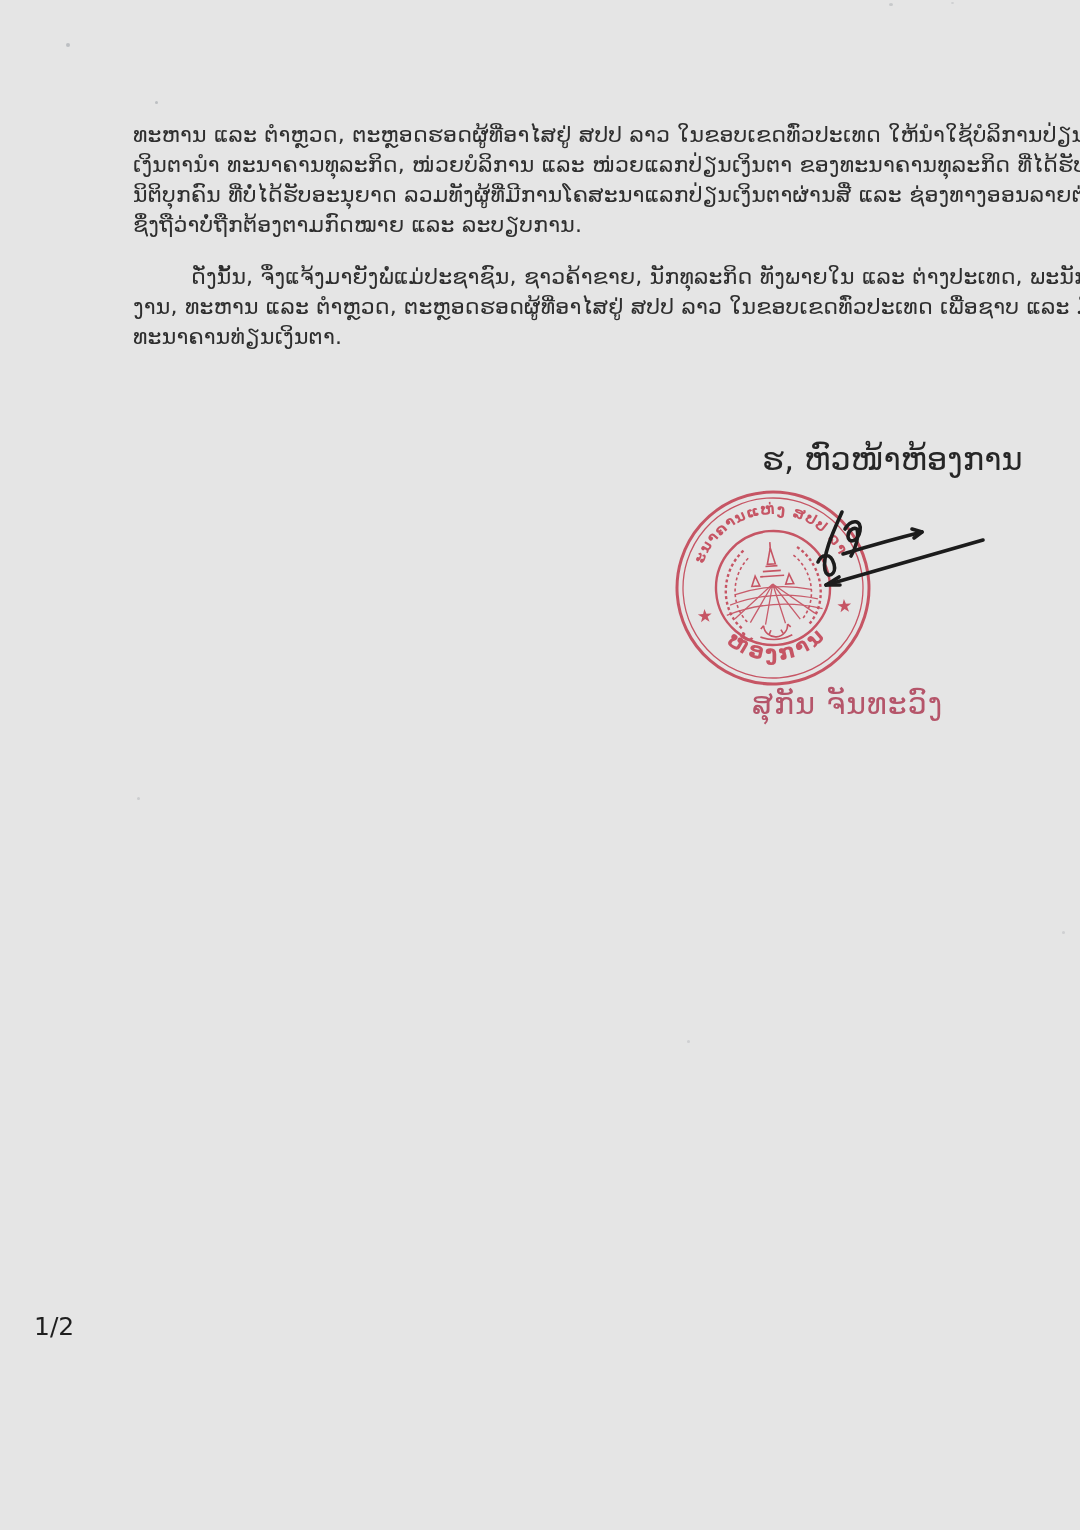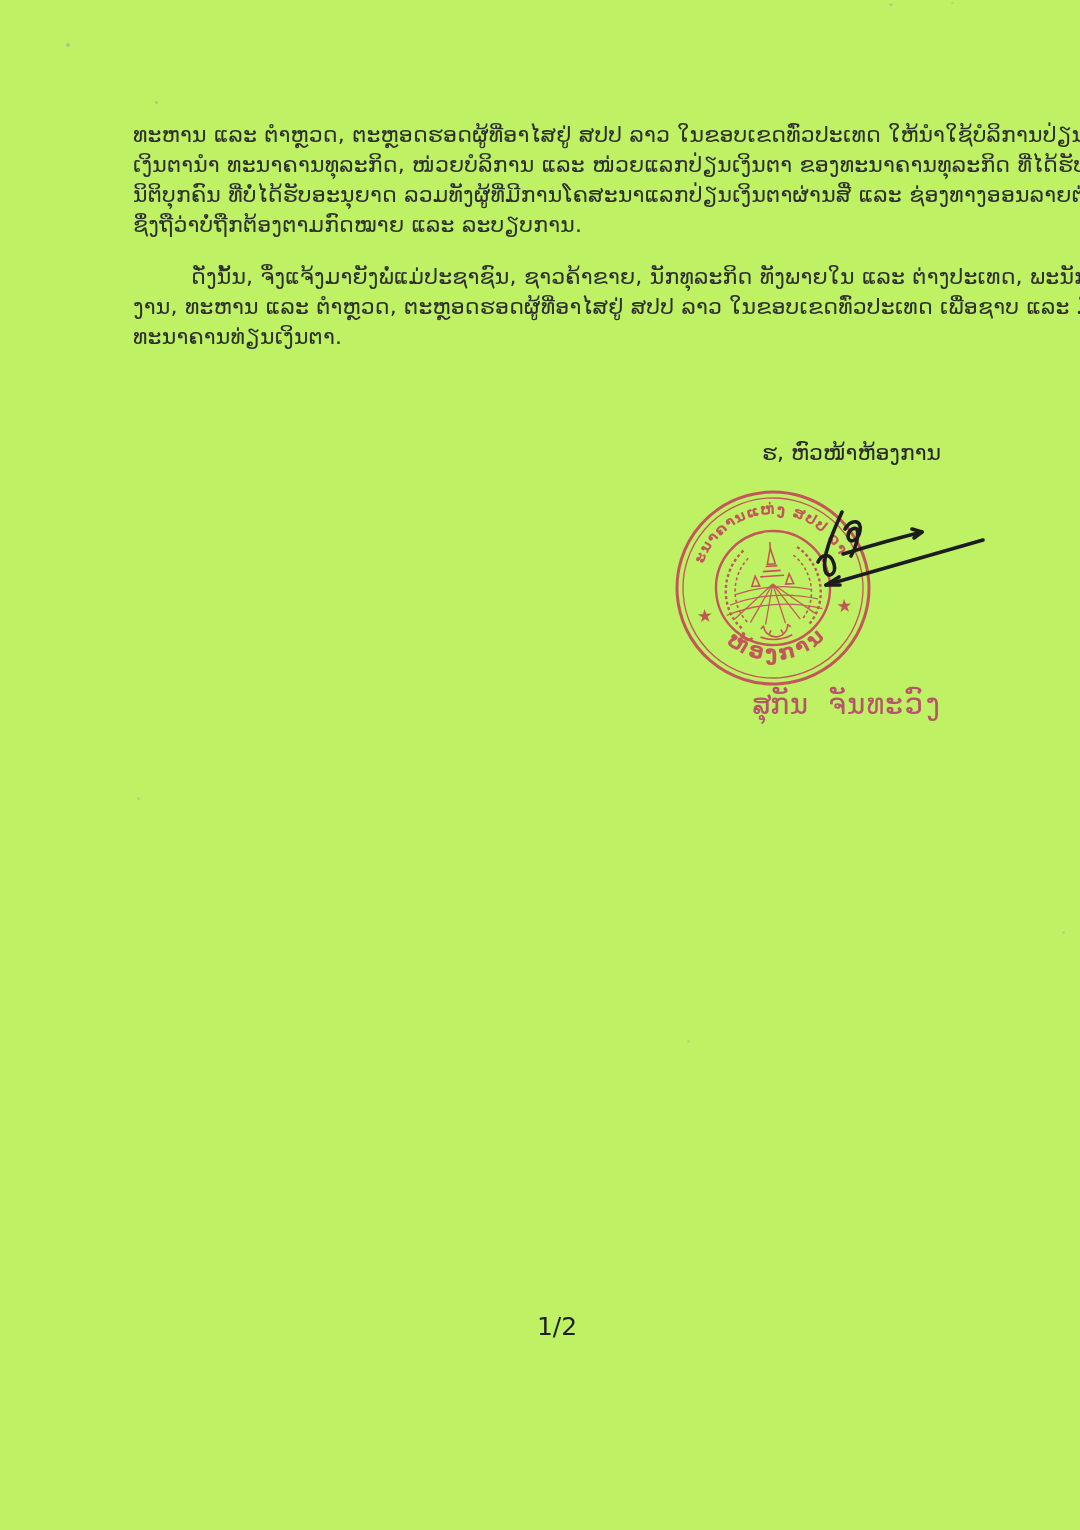--- a/index.html
+++ b/index.html
@@ -4,55 +4,55 @@
 <style>
   html,body { margin:0; padding:0; }
   body {
     width:1080px; height:1530px;
     background:#ffffff;
     font-family:"DejaVu Sans","Liberation Sans",sans-serif;
     position:relative; overflow:hidden;
   }
   .page {
     position:absolute; inset:0;
-    background:#bef264;
+    background:#e5e5e5;
   }
   
   .content {
     position:absolute; left:133px; top:120px; width:857px;
     color:#2e2e2e; font-size:22px; line-height:30px;
     letter-spacing:0.2px;
   }
   .para { margin:0; }
   .para + .para { margin-top:22px; }
   .tline {
     text-align:justify; text-align-last:justify;
     white-space:nowrap; height:30px; overflow:visible;
   }
   .tline.last { text-align:center; text-align-last:left; }
   .tline.indent { padding-left:58px; }
   
   .sig-title {
     position:absolute; left:762px; top:440px; width:230px;
-    color:#262626; font-size:22px; white-space:nowrap;
+    color:#262626; font-size:32px; white-space:nowrap;
   }
   .stamp-wrap {
     position:absolute; left:673px; top:488px; width:200px; height:200px;
     transform:rotate(-4deg); opacity:0.92;
   }
   .signature-wrap {
     position:absolute; left:798px; top:498px; width:200px; height:110px;
   }
   .signer-name {
     position:absolute; left:752px; top:686px; width:220px;
-    font-size:30px; letter-spacing:1px; white-space:nowrap;font-family:Liberation Mono, monospace;
+    font-size:30px; letter-spacing:1px; white-space:nowrap;
   }
   .page-number {
     position:absolute; left:0; right:0; top:1312px;
-    text-align:center; padding-left:34px;
+    padding-left:34px;
     color:#1f1f1f; font-size:25px;
   }
   
   .speck { position:absolute; background:#9aa0a6; border-radius:50%; opacity:0.55; }
   .s1 { left:66px;  top:43px;  width:4px; height:4px; }
   .s2 { left:155px; top:101px; width:3px; height:3px; }
   .s3 { left:889px; top:3px;   width:4px; height:3px; opacity:0.4; }
   .s4 { left:951px; top:2px;   width:3px; height:2px; opacity:0.3; }
   .s5 { left:137px; top:797px; width:3px; height:3px; opacity:0.35; }
   .s6 { left:687px; top:1040px; width:3px; height:3px; opacity:0.3; }

